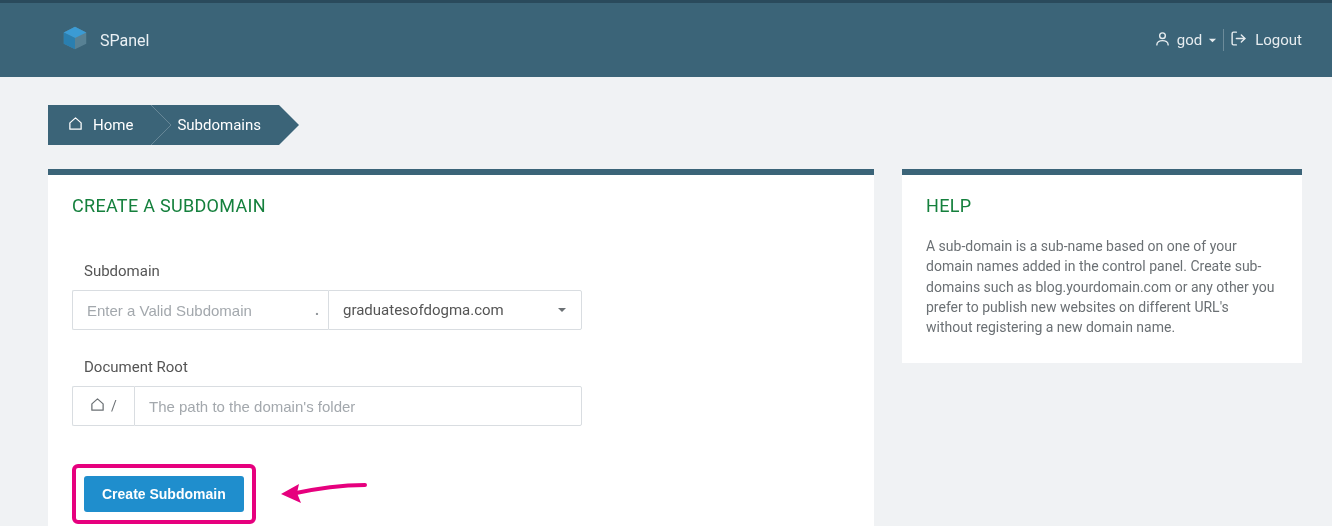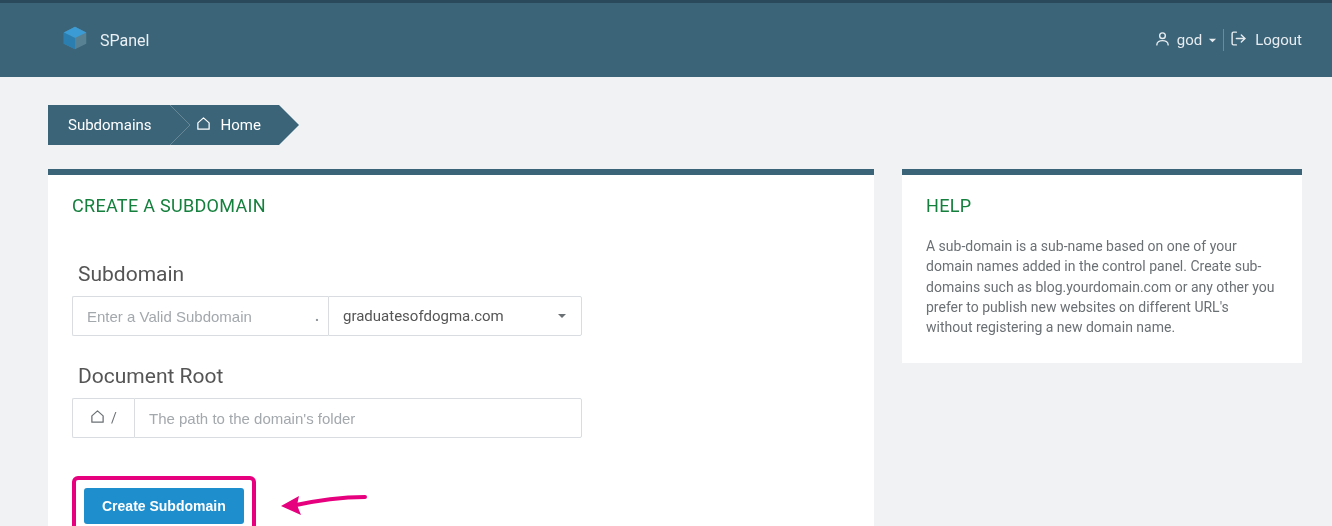--- a/index.html
+++ b/index.html
@@ -105,23 +105,23 @@
   }
   .card-title {
     font-size: 18px;
     font-weight: 400;
     color: #15803d;
     padding: 20px 24px 8px 24px;
     letter-spacing: 0.3px;
   }
   .card-body { padding: 20px 24px 30px 24px; }
   .field-label {
-    font-size: 21px;
+    font-size: 15px;
     color: #555;
-    margin: 18px 0 10px 6px;
+    margin: 18px 0 10px 12px;
   }
   .row { display: flex; width: 510px; }
   .inp {
     border: 1px solid #d9dde1;
     height: 40px;
     padding: 0 14px;
     font-size: 15px;
     color: #333;
     background: #fff;
   }
@@ -244,29 +244,29 @@
           <line x1="21" y1="12" x2="9" y2="12"></line>
         </svg>
       </span>
       <span>Logout</span>
     </div>
   </div>
 </div>
 
 <div class="crumbs">
   <div class="crumb">
-    <span>Subdomains</span>
-  </div>
-  <div class="crumb">
     <span>
       <svg width="15" height="15" viewBox="0 0 24 24" fill="none" stroke="#fff" stroke-width="2" stroke-linecap="round" stroke-linejoin="round">
         <path d="M3 11 L12 3 L21 11 V21 H3 Z"></path>
       </svg>
     </span>
     <span>Home</span>
+  </div>
+  <div class="crumb">
+    <span>Subdomains</span>
   </div>
 </div>
 
 <div class="page-wrap">
 
   <div class="card">
     <div class="card-title">CREATE A SUBDOMAIN</div>
     <div class="card-body">
 
       <div class="field-label">Subdomain</div>

